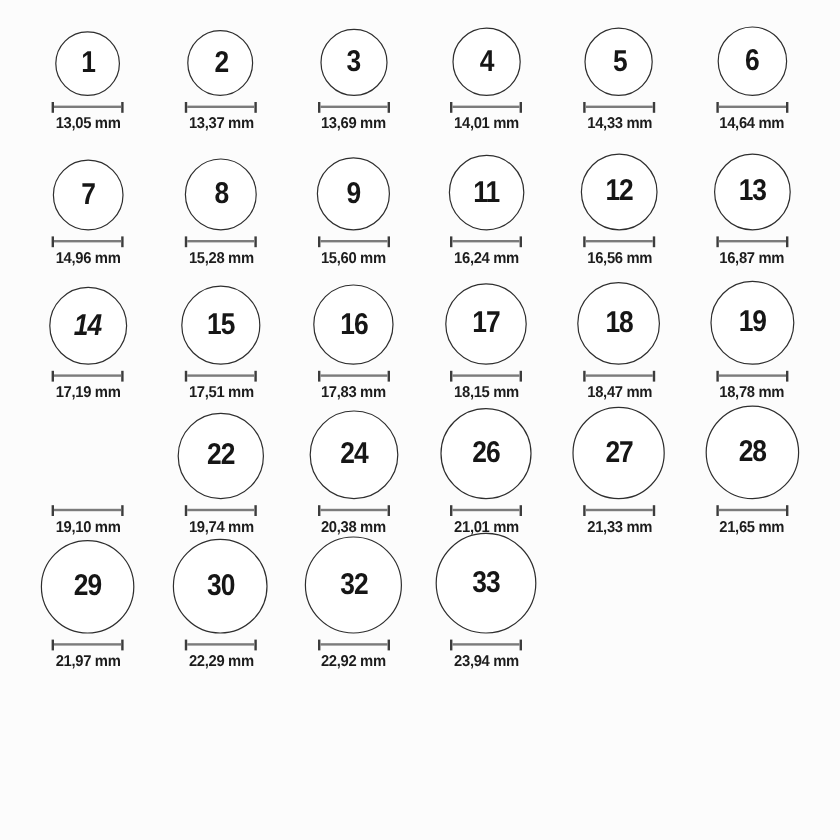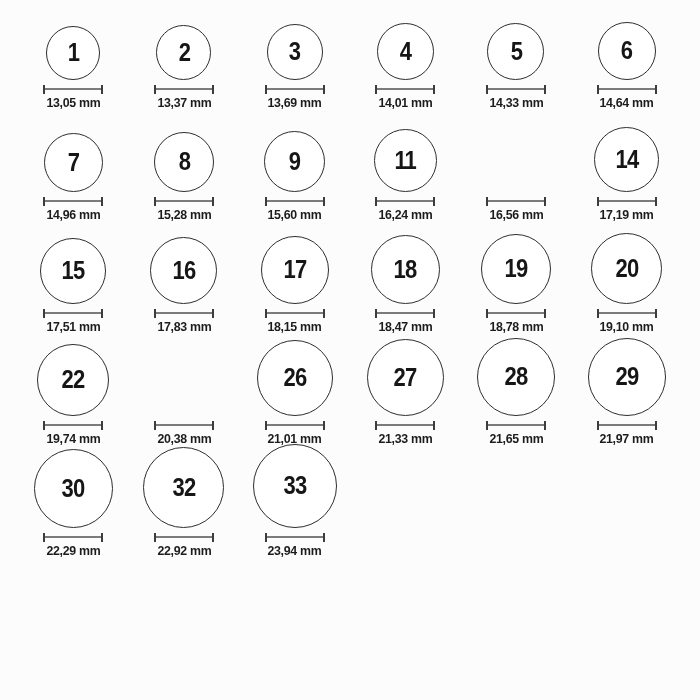--- a/index.html
+++ b/index.html
@@ -178,29 +178,41 @@
     <div class="circle" style="width: 63px; height: 63px;">
       <span class="num">11</span>
     </div>
     <div class="ruler">
       <span class="ruler-line"></span>
     </div>
     <div class="label">16,24 mm</div>
   </div>
 
   <div class="cell">
+    <div class="circle" style="width: 64px; height: 64px;">
+      <span class="num">12</span>
+    </div>
     <div class="ruler">
       <span class="ruler-line"></span>
     </div>
     <div class="label">16,56 mm</div>
   </div>
 
-
-  <div class="cell">
-    <div class="circle" style="width: 65px; height: 65px;">
+  <div class="cell">
+    <div class="circle" style="width: 64px; height: 64px;">
+      <span class="num">13</span>
+    </div>
+    <div class="ruler">
+      <span class="ruler-line"></span>
+    </div>
+    <div class="label">16,87 mm</div>
+  </div>
+
+  <div class="cell">
+    <div class="circle" style="width: 65px; height: 65px; font-style: italic;">
       <span class="num">14</span>
     </div>
     <div class="ruler">
       <span class="ruler-line"></span>
     </div>
     <div class="label">17,19 mm</div>
   </div>
 
   <div class="cell">
     <div class="circle" style="width: 66px; height: 66px;">
@@ -246,42 +258,42 @@
     <div class="circle" style="width: 70px; height: 70px;">
       <span class="num">19</span>
     </div>
     <div class="ruler">
       <span class="ruler-line"></span>
     </div>
     <div class="label">18,78 mm</div>
   </div>
 
   <div class="cell">
-    <div class="circle" style="width: 71px; height: 71px;">
-      <span class="num">20</span>
-    </div>
     <div class="ruler">
       <span class="ruler-line"></span>
     </div>
     <div class="label">19,10 mm</div>
   </div>
 
 
   <div class="cell">
     <div class="circle" style="width: 72px; height: 72px;">
       <span class="num">22</span>
     </div>
     <div class="ruler">
       <span class="ruler-line"></span>
     </div>
     <div class="label">19,74 mm</div>
   </div>
 
 
   <div class="cell">
+    <div class="circle" style="width: 74px; height: 74px;">
+      <span class="num">24</span>
+    </div>
     <div class="ruler">
       <span class="ruler-line"></span>
     </div>
     <div class="label">20,38 mm</div>
   </div>
 
 
   <div class="cell">
     <div class="circle" style="width: 76px; height: 76px;">
       <span class="num">26</span>

